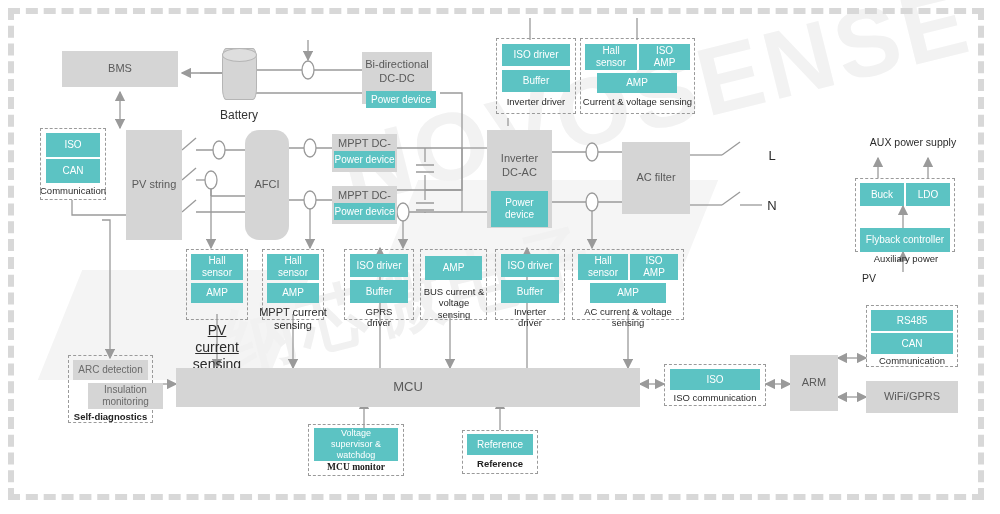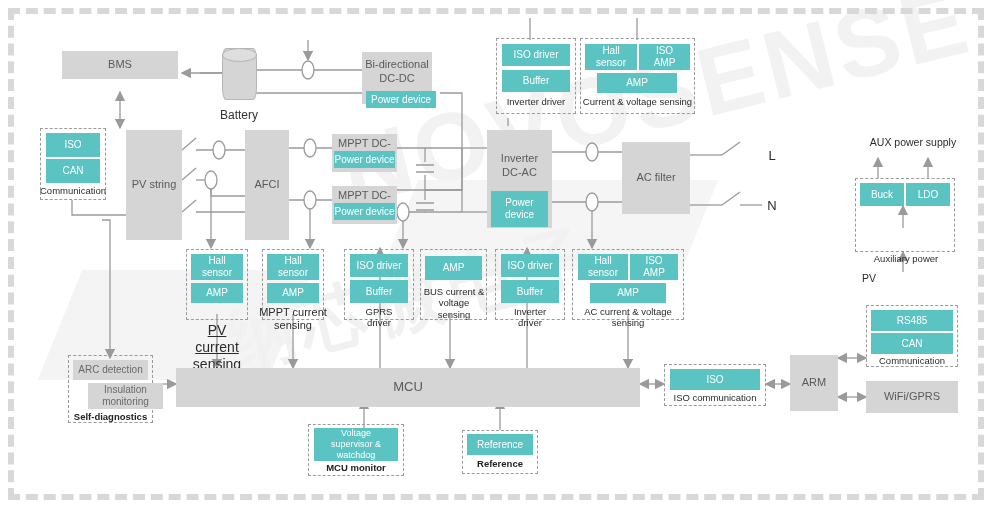--- a/index.html
+++ b/index.html
@@ -151,36 +151,36 @@
 
       <line x1="838" y1="397" x2="866" y2="397" marker-end="url(#ah)" marker-start="url(#ah2)"></line>
 
       <line x1="878" y1="178" x2="878" y2="158" marker-end="url(#ah)"></line>
       <line x1="928" y1="178" x2="928" y2="158" marker-end="url(#ah)"></line>
       <line x1="903" y1="228" x2="903" y2="206" marker-end="url(#ah)"></line>
       <line x1="903" y1="272" x2="903" y2="252" marker-end="url(#ah)"></line>
     </g>
   </svg>
 
-  <div class="gray" style="left:62px;top:51px;width:116px;height:28px;">BMS</div>
+  <div class="gray" style="left:62px;top:51px;width:116px;height:36px;">BMS</div>
 
   <div style="position:absolute;left:222px;top:48px;width:33px;height:50px;
               background:#d5d5d5;border:1px solid #b5b5b5;border-radius:4px/12px;"></div>
   <div style="position:absolute;left:222px;top:48px;width:33px;height:12px;
               background:#dedede;border:1px solid #b5b5b5;border-radius:50%;"></div>
   <div class="lbl" style="left:200px;top:108px;width:78px;font-size:12px;color:#333;">Battery</div>
 
   <div class="dash" style="left:40px;top:128px;width:66px;height:72px;"></div>
   <div class="teal" style="left:46px;top:133px;width:54px;height:24px;">ISO</div>
   <div class="teal" style="left:46px;top:159px;width:54px;height:24px;">CAN</div>
   <div class="lbl" style="left:40px;top:185px;width:66px;font-size:9.5px;">Communication</div>
 
   <div class="gray" style="left:126px;top:130px;width:56px;height:110px;">PV string</div>
 
-  <div class="gray" style="left:245px;top:130px;width:44px;height:110px;">AFCI</div>
+  <div class="gray" style="left:245px;top:130px;width:44px;height:110px;border-radius:14px;">AFCI</div>
 
   <div class="gray" style="left:362px;top:52px;width:70px;height:52px;
        flex-direction:column;justify-content:flex-start;padding-top:6px;">
     <span style="white-space:pre-line;">Bi-directional
 DC-DC</span>
   </div>
   <div class="teal" style="left:366px;top:91px;width:70px;height:17px;">Power device</div>
 
   <div class="dash" style="left:496px;top:38px;width:80px;height:76px;"></div>
   <div class="teal" style="left:502px;top:44px;width:68px;height:22px;">ISO driver</div>
@@ -266,21 +266,21 @@
   <div class="grayin" style="left:73px;top:383px;width:75px;height:26px;white-space:pre-line;margin-left:15px;">Insulation
 monitoring</div>
   <div class="lbl" style="left:66px;top:411px;width:89px;font-size:9.5px;font-weight:bold;color:#222;">Self-diagnostics</div>
 
   <div class="gray" style="left:176px;top:368px;width:464px;height:39px;font-size:13px;">MCU</div>
 
   <div class="dash" style="left:308px;top:424px;width:96px;height:52px;"></div>
   <div class="teal" style="left:314px;top:428px;width:84px;height:33px;white-space:pre-line;font-size:9px;">Voltage
 supervisor &amp;
 watchdog</div>
-  <div class="lbl" style="left:306px;top:462px;width:100px;font-size:9.5px;font-weight:bold;color:#222;">MCU monitor</div>
+  <div class="lbl" style="left:306px;top:462px;width:100px;font-size:9.5px;font-weight:bold;color:#222;font-family:Liberation Serif, serif;">MCU monitor</div>
 
   <div class="dash" style="left:462px;top:430px;width:76px;height:44px;"></div>
   <div class="teal" style="left:467px;top:434px;width:66px;height:21px;">Reference</div>
   <div class="lbl" style="left:460px;top:458px;width:80px;font-size:9.5px;font-weight:bold;color:#222;">Reference</div>
 
   <div class="dash" style="left:664px;top:364px;width:102px;height:42px;"></div>
   <div class="teal" style="left:670px;top:369px;width:90px;height:21px;">ISO</div>
   <div class="lbl" style="left:662px;top:392px;width:106px;font-size:9.5px;">ISO communication</div>
 
   <div class="gray" style="left:790px;top:355px;width:48px;height:56px;">ARM</div>
@@ -289,16 +289,17 @@
   <div class="teal" style="left:871px;top:310px;width:82px;height:21px;">RS485</div>
   <div class="teal" style="left:871px;top:333px;width:82px;height:21px;">CAN</div>
   <div class="lbl" style="left:864px;top:355px;width:96px;font-size:9.5px;">Communication</div>
 
   <div class="gray" style="left:866px;top:381px;width:92px;height:32px;">WiFi/GPRS</div>
 
   <div class="lbl" style="left:848px;top:136px;width:130px;font-size:10.5px;">AUX power supply</div>
   <div class="dash" style="left:855px;top:178px;width:100px;height:74px;"></div>
   <div class="teal" style="left:860px;top:183px;width:44px;height:23px;">Buck</div>
   <div class="teal" style="left:906px;top:183px;width:44px;height:23px;">LDO</div>
+  <div class="teal" style="left:860px;top:228px;width:90px;height:24px;">Flyback controller</div>
   <div class="lbl" style="left:858px;top:253px;width:96px;font-size:9.5px;">Auxiliary power</div>
   <div class="lbl" style="left:862px;top:272px;width:24px;font-size:10.5px;text-align:left;">PV</div>
 
 </div>
 
 </body></html>

